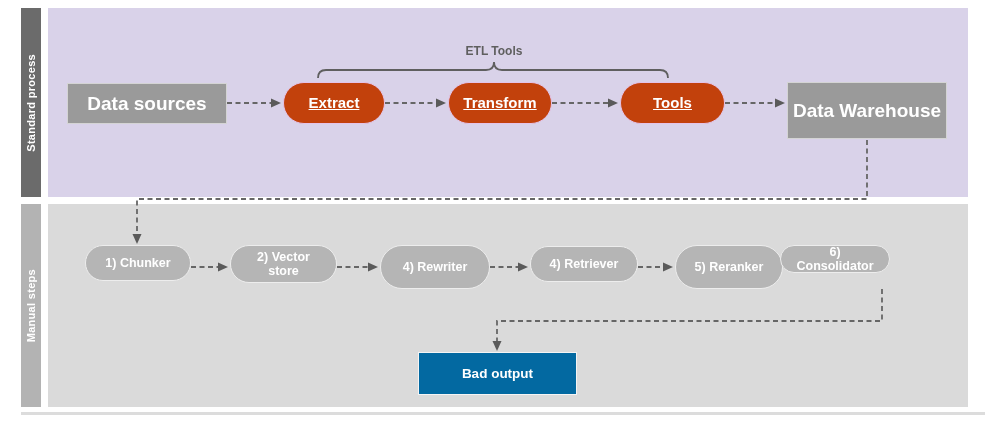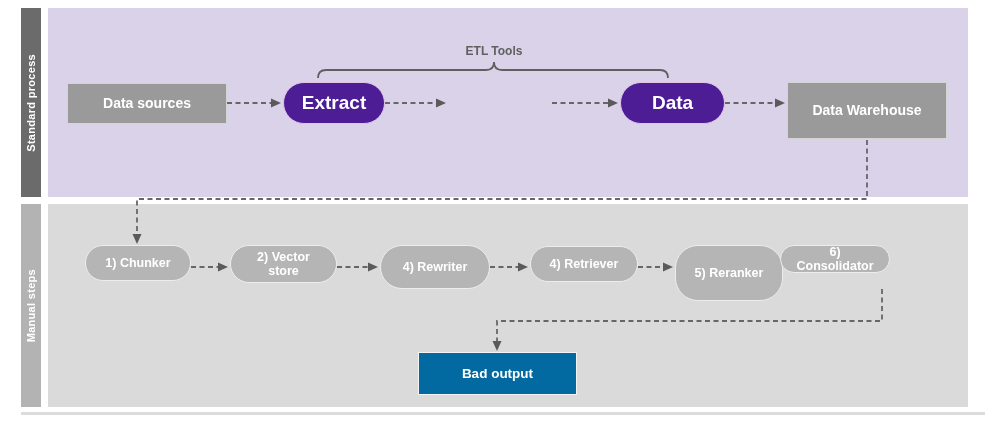--- a/index.html
+++ b/index.html
@@ -31,42 +31,42 @@
     position: absolute; left: 21px; top: 412px; width: 964px; height: 3px;
     background: #dcdcdc;
   }
   
   .node {
     position: absolute;
     display: flex; align-items: center; justify-content: center;
     color: #ffffff; font-weight: 700; text-align: center;
     white-space: nowrap; line-height: 1.15;
   }
-  .node.rect { background: #9a9a9a; border: 1px solid #d4d4d4; font-size: 14px; }
+  .node.rect { background: #9a9a9a; border: 1px solid #d4d4d4; font-size: 19px; }
   .node.pill-etl {
-    background: #4c1d95; border: 1px solid #e4c3e8;
-    border-radius: 22px; font-size: 19px;
+    background: #c2410c; border: 1px solid #e4c3e8;
+    border-radius: 22px; font-size: 15px; text-decoration: underline;
   }
   .node.pill-gray {
     background: #b5b5b5; border: 1px solid #ededed;
     border-radius: 23px; font-size: 12.5px;
   }
   .node.output { background: #0369a1; border: 1px solid #f4f4f4; font-size: 13.5px; }
   .node.wrap { white-space: normal; padding: 0 22px; }
   
   .n-data-sources   { left: 67px;  top: 83px;  width: 160px; height: 41px; }
   .n-extract        { left: 283px; top: 82px;  width: 102px; height: 42px; }
   .n-transform      { left: 448px; top: 82px;  width: 104px; height: 42px; }
   .n-load           { left: 620px; top: 82px;  width: 105px; height: 42px; }
   .n-data-warehouse { left: 787px; top: 82px;  width: 160px; height: 57px; }
   .n-chunker        { left: 85px;  top: 245px; width: 106px; height: 36px; }
   .n-vector-store   { left: 230px; top: 245px; width: 107px; height: 38px; }
   .n-rewriter       { left: 380px; top: 245px; width: 110px; height: 44px; }
   .n-retriever      { left: 530px; top: 246px; width: 108px; height: 36px; }
-  .n-reranker       { left: 675px; top: 245px; width: 108px; height: 56px; }
+  .n-reranker       { left: 675px; top: 245px; width: 108px; height: 44px; }
   .n-consolidator   { left: 780px; top: 245px; width: 110px; height: 28px; }
   .n-bad-output     { left: 418px; top: 352px; width: 159px; height: 43px; }
   .etl-tools-label {
     position: absolute; left: 424px; top: 44px; width: 140px;
     text-align: center; color: #5f5f5f; font-weight: 700; font-size: 12px;
   }
   
   svg.overlay {
     position: absolute; left: 0; top: 0;
     width: 1003px; height: 430px;
@@ -128,21 +128,22 @@
     <polygon class="head" points="825,267 815,262.5 815,271.5"></polygon>
 
     <path class="dash" d="M882,289 L882,321 L497,321 L497,341"></path>
     <polygon class="head" points="497,351 492.5,341 501.5,341"></polygon>
   </svg>
 
   <div class="etl-tools-label">ETL Tools</div>
 
   <div class="node rect n-data-sources">Data sources</div>
   <div class="node pill-etl n-extract">Extract</div>
-  <div class="node pill-etl n-load">Data</div>
+  <div class="node pill-etl n-transform">Transform</div>
+  <div class="node pill-etl n-load">Tools</div>
   <div class="node rect n-data-warehouse">Data Warehouse</div>
 
   <div class="node pill-gray n-chunker">1) Chunker</div>
   <div class="node pill-gray wrap n-vector-store">2) Vector store</div>
   <div class="node pill-gray n-rewriter">4) Rewriter</div>
   <div class="node pill-gray n-retriever">4) Retriever</div>
   <div class="node pill-gray n-reranker">5) Reranker</div>
   <div class="node pill-gray wrap n-consolidator">6) Consolidator</div>
 
   <div class="node output n-bad-output">Bad output</div>

